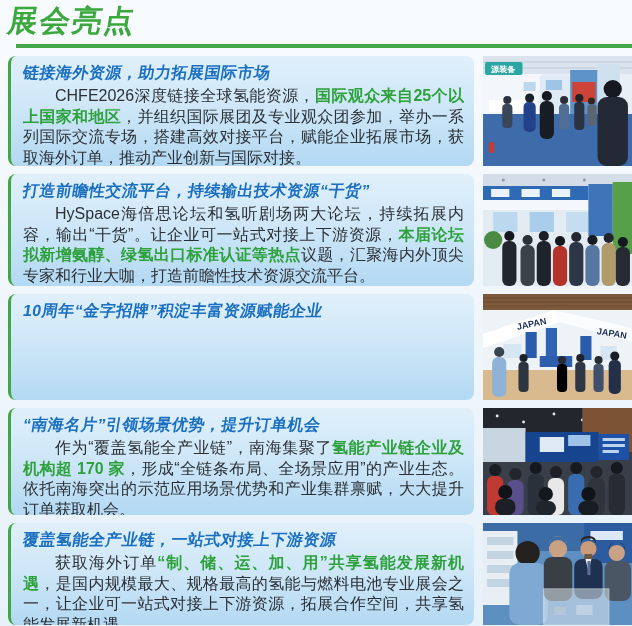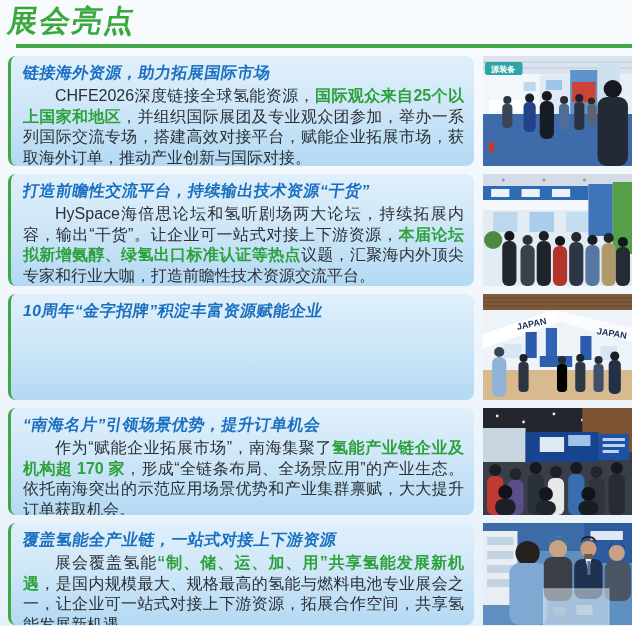--- a/index.html
+++ b/index.html
@@ -168,21 +168,21 @@
           <circle cx="130" cy="62" r="4.5" fill="#191d25"></circle>
             <rect x="124" y="66" width="12" height="34" rx="5" fill="#243047"></rect>
         </g>
       </svg>
     </figure>
   </div>
 
   <div class="row r4">
     <section class="card">
       <h2><span class="skew">“南海名片”引领场景优势，提升订单机会</span></h2>
-      <p><span>作为“赋能企业拓展市场”，南海集聚了</span><span class="hl">氢能产业链企业及机构超 170 家</span><span>，形成“全链条布局、全场景应用”的产业生态。依托南海突出的示范应用场景优势和产业集群禀赋，大大提升订单获取机会。</span></p>
+      <p><span>作为“覆盖氢能全产业链”，南海集聚了</span><span class="hl">氢能产业链企业及机构超 170 家</span><span>，形成“全链条布局、全场景应用”的产业生态。依托南海突出的示范应用场景优势和产业集群禀赋，大大提升订单获取机会。</span></p>
     </section>
     <figure class="photo">
       <svg viewBox="0 0 147 107" preserveAspectRatio="none">
         <rect width="147" height="107" fill="#383f48"></rect>
         <rect width="147" height="26" fill="#23262c"></rect>
         <circle cx="14" cy="8" r="1.4" fill="#e8ecf2"></circle>
           <circle cx="40" cy="14" r="1.4" fill="#e8ecf2"></circle>
           <circle cx="70" cy="6" r="1.4" fill="#e8ecf2"></circle>
           <circle cx="98" cy="12" r="1.4" fill="#e8ecf2"></circle>
           <circle cx="128" cy="7" r="1.4" fill="#e8ecf2"></circle>
@@ -217,21 +217,21 @@
           <circle cx="104" cy="86" r="7" fill="#101318"></circle>
             <rect x="94" y="93" width="20" height="14" rx="7" fill="#181c23"></rect>
         </g>
       </svg>
     </figure>
   </div>
 
   <div class="row r5">
     <section class="card">
       <h2><span class="skew">覆盖氢能全产业链，一站式对接上下游资源</span></h2>
-      <p><span>展会覆盖氢能</span><span class="hl">“制、储、运、加、用”共享氢能发展新机遇</span><span>，是国内规模最大、规格最高的氢能与燃料电池专业展会之一，让企业可一站式对接上下游资源，拓展合作空间，共享氢能发展新机遇。</span></p>
+      <p><span>获取海外订单</span><span class="hl">“制、储、运、加、用”共享氢能发展新机遇</span><span>，是国内规模最大、规格最高的氢能与燃料电池专业展会之一，让企业可一站式对接上下游资源，拓展合作空间，共享氢能发展新机遇。</span></p>
     </section>
     <figure class="photo">
       <svg viewBox="0 0 147 102" preserveAspectRatio="none">
         <rect width="147" height="102" fill="#5d8fc0"></rect>
         <rect width="147" height="28" fill="#3c6ca6"></rect>
         <rect x="0" y="8" width="34" height="74" fill="#e8eef4"></rect>
         <rect x="4" y="14" width="26" height="8" fill="#c2d3e2"></rect>
           <rect x="4" y="28" width="26" height="8" fill="#c2d3e2"></rect>
           <rect x="4" y="42" width="26" height="8" fill="#c2d3e2"></rect>
           <rect x="4" y="56" width="26" height="8" fill="#c2d3e2"></rect>

